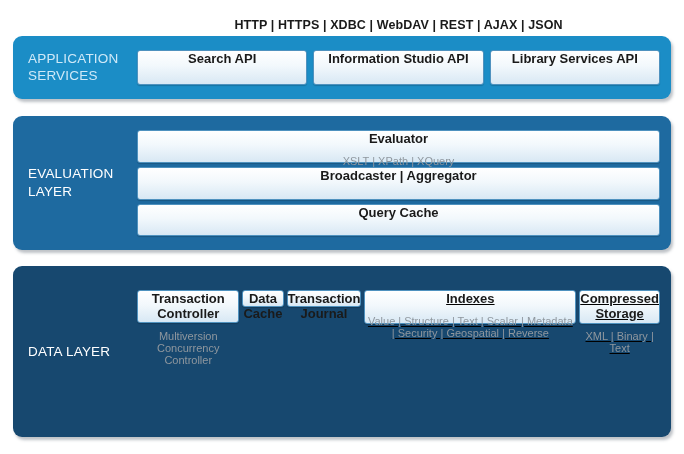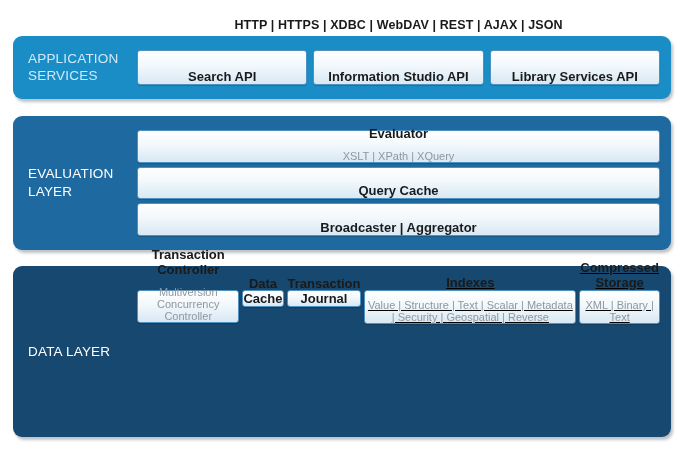--- a/index.html
+++ b/index.html
@@ -24,21 +24,21 @@
   }
   .panel-app .panel-label{color:#cfe9f8;}
   .stack{position:absolute;left:124px;width:523px;display:flex;box-sizing:border-box;}
   .stack-app{top:14px;height:35px;flex-direction:row;gap:6px;}
   .stack-eval{top:14px;flex-direction:column;gap:4px;}
   .stack-data{top:24px;flex-direction:row;gap:3px;}
   .split-row{display:flex;flex-direction:row;gap:3px;height:33px;}
   .box{
     background:linear-gradient(180deg,#ffffff 0%,#f2f8fc 45%,#d8e8f4 100%);
     border:1px solid #4f92bf;border-radius:3px;
-    display:flex;flex-direction:column;align-items:center;justify-content:flex-end;
+    display:flex;flex-direction:column;align-items:center;justify-content:flex-start;
     text-align:center;box-sizing:border-box;
     box-shadow:0 1px 1px rgba(0,0,0,0.18);
   }
   .btn{flex:1;height:35px;}
   .h33{height:33px;} .h32{height:32px;} .h34{height:34px;text-decoration:underline;}
   .split-row .box{flex:1;height:17px;}
   .box .title{font-size:13px;font-weight:bold;color:#1a1a1a;line-height:15px;}
   .box .subtitle{font-size:11px;color:#8f979e;line-height:12px;margin-top:9px;}
 </style>
 </head>
@@ -63,25 +63,25 @@
     </div>
   </section>
 
   <section class="panel panel-eval" style="background-color: rgb(30, 106, 160);">
     <div class="panel-label">EVALUATION LAYER</div>
     <div class="stack stack-eval">
       <div class="box h33">
         <span class="title">Evaluator</span>
         <span class="subtitle">XSLT | XPath | XQuery</span>
       </div>
+      <div class="box h33">
+        <span class="title">Broadcaster | Aggregator</span>
+      </div>
       <div class="box h32">
         <span class="title">Query Cache</span>
-      </div>
-      <div class="box h33">
-        <span class="title">Broadcaster | Aggregator</span>
       </div>
     </div>
   </section>
 
   <section class="panel panel-data" style="background-color: rgb(23, 72, 111);">
     <div class="panel-label">DATA LAYER</div>
     <div class="stack stack-data">
       <div class="box h33">
         <span class="title">Transaction Controller</span>
         <span class="subtitle">Multiversion Concurrency Controller</span>

